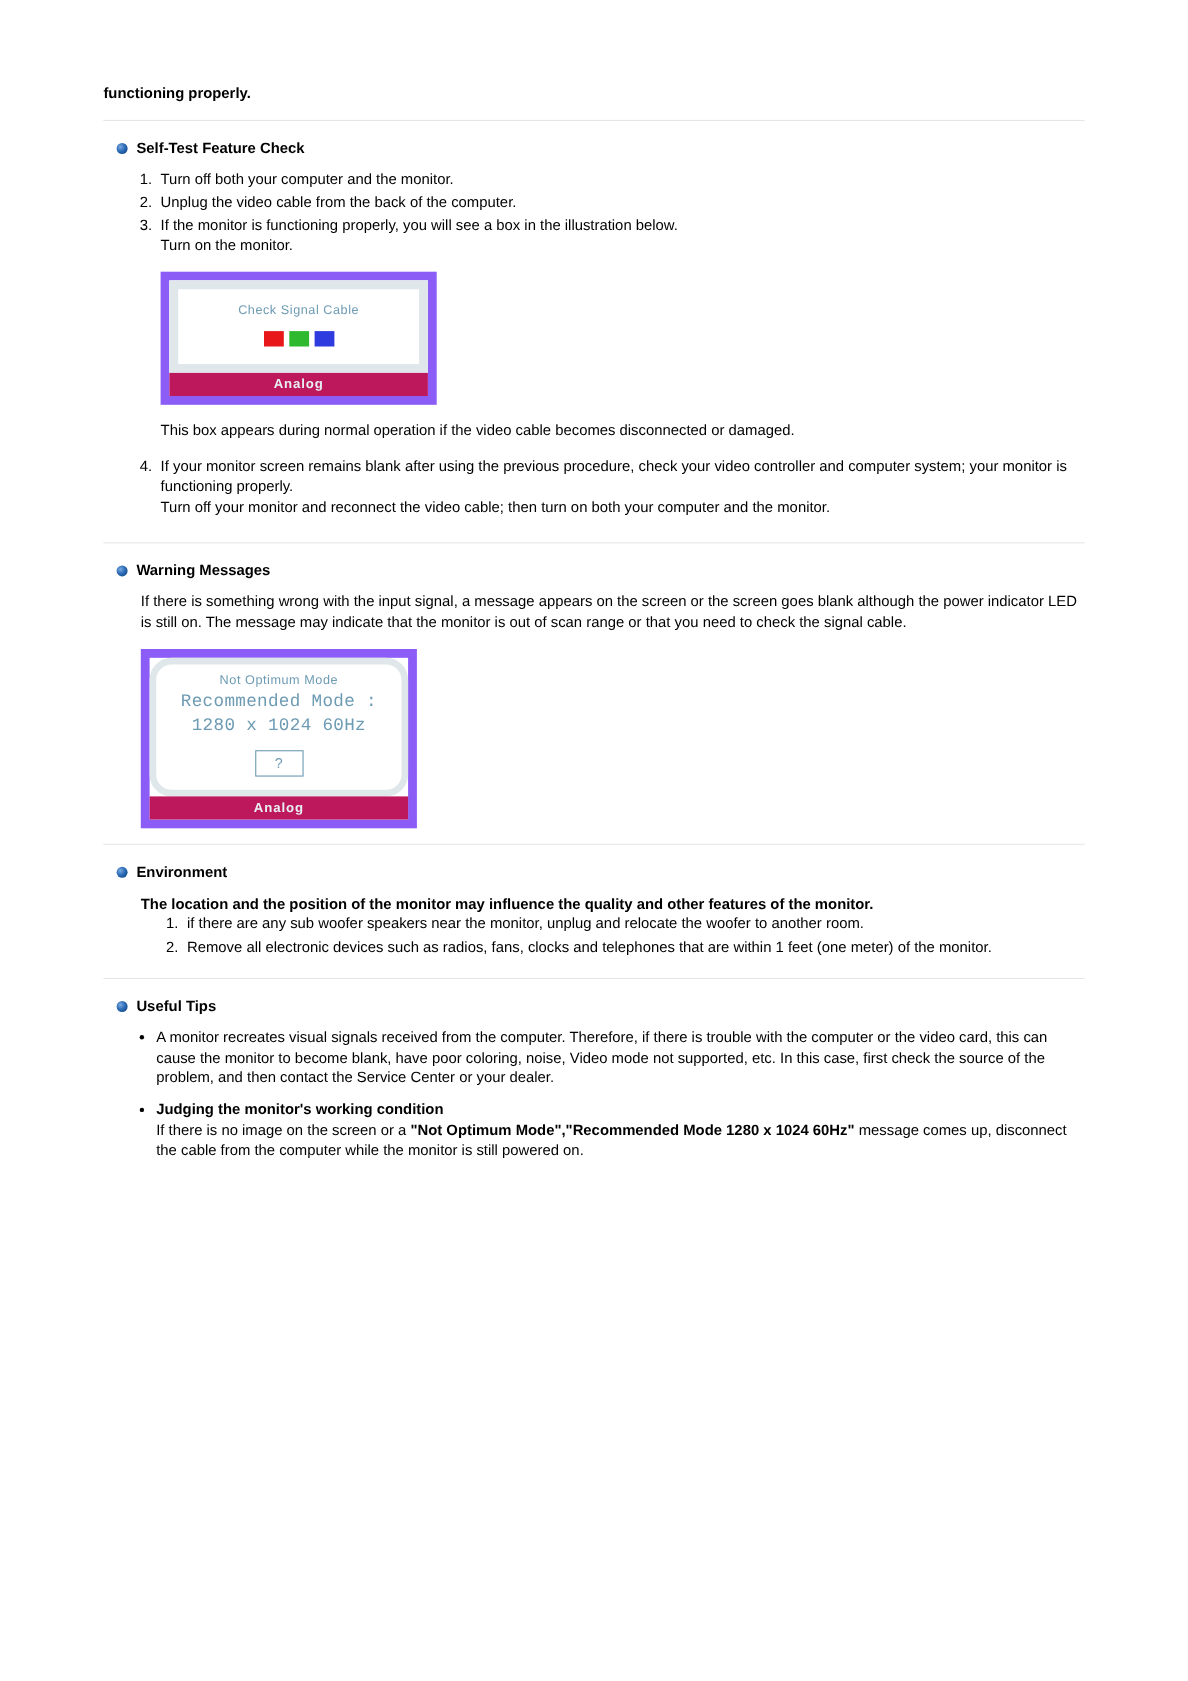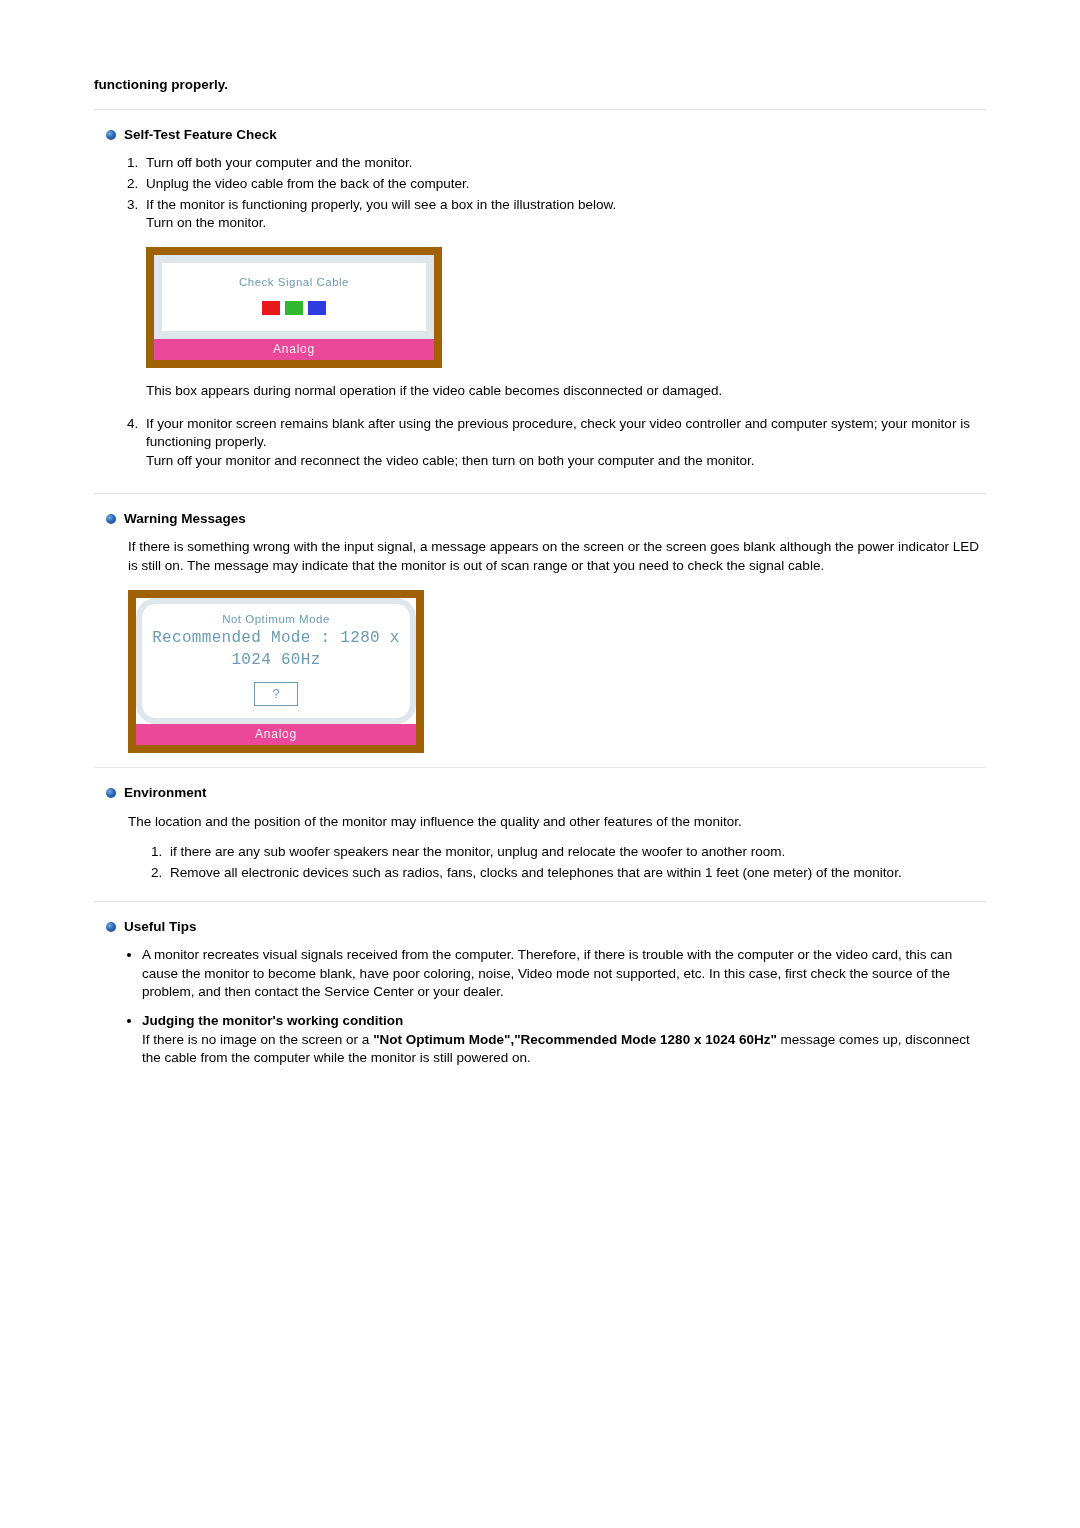--- a/index.html
+++ b/index.html
@@ -63,22 +63,22 @@
     margin-bottom: 2px;
   }
   .body-block {
     padding-left: 34px;
     margin-bottom: 6px;
   }
 
   
   .monitor-box {
     margin: 14px 0 14px 34px;
-    border: 8px solid #a16207;
-    width: 296px;
+    border: 8px solid #8b5cf6;
+    width: 251px;
   }
   .monitor-inner {
     border: 8px solid #dfe7ea;
     background: #fff;
     text-align: center;
   }
   .mb-text {
     color: #6d9bb3;
     font-family: "Trebuchet MS", Arial, sans-serif;
     font-size: 11.5px;
@@ -96,42 +96,42 @@
     display: flex;
     justify-content: center;
     gap: 5px;
     padding: 6px 0 16px 0;
   }
   .rgb-sq { width: 18px; height: 14px; }
   .rgb-r { background: #e8171a; }
   .rgb-g { background: #2fb92f; }
   .rgb-b { background: #2d3bdf; }
   .analog-bar {
-    background: #ec4899;
+    background: #be185d;
     color: #e8f0f3;
     font-family: Arial, sans-serif;
     font-size: 12px;
     letter-spacing: 0.8px;
     text-align: center;
     padding: 2px 0 3px 0;
+    font-weight: bold;
   }
   .q-box {
     width: 44px;
     height: 24px;
     border: 1px solid #6d9bb3;
     margin: 6px auto 12px auto;
     color: #6d9bb3;
     font-size: 13px;
     line-height: 22px;
   }
 
   .env-intro {
-    font-weight: normal;
+    font-weight: bold;
     padding-left: 34px;
-    margin-bottom: 12px;
   }
   .li-sub {
     display: block;
   }
   .sub-bold { font-weight: bold; }
 </style>
 </head>
 <body>
 
 <div class="intro-bold">functioning properly.</div>

